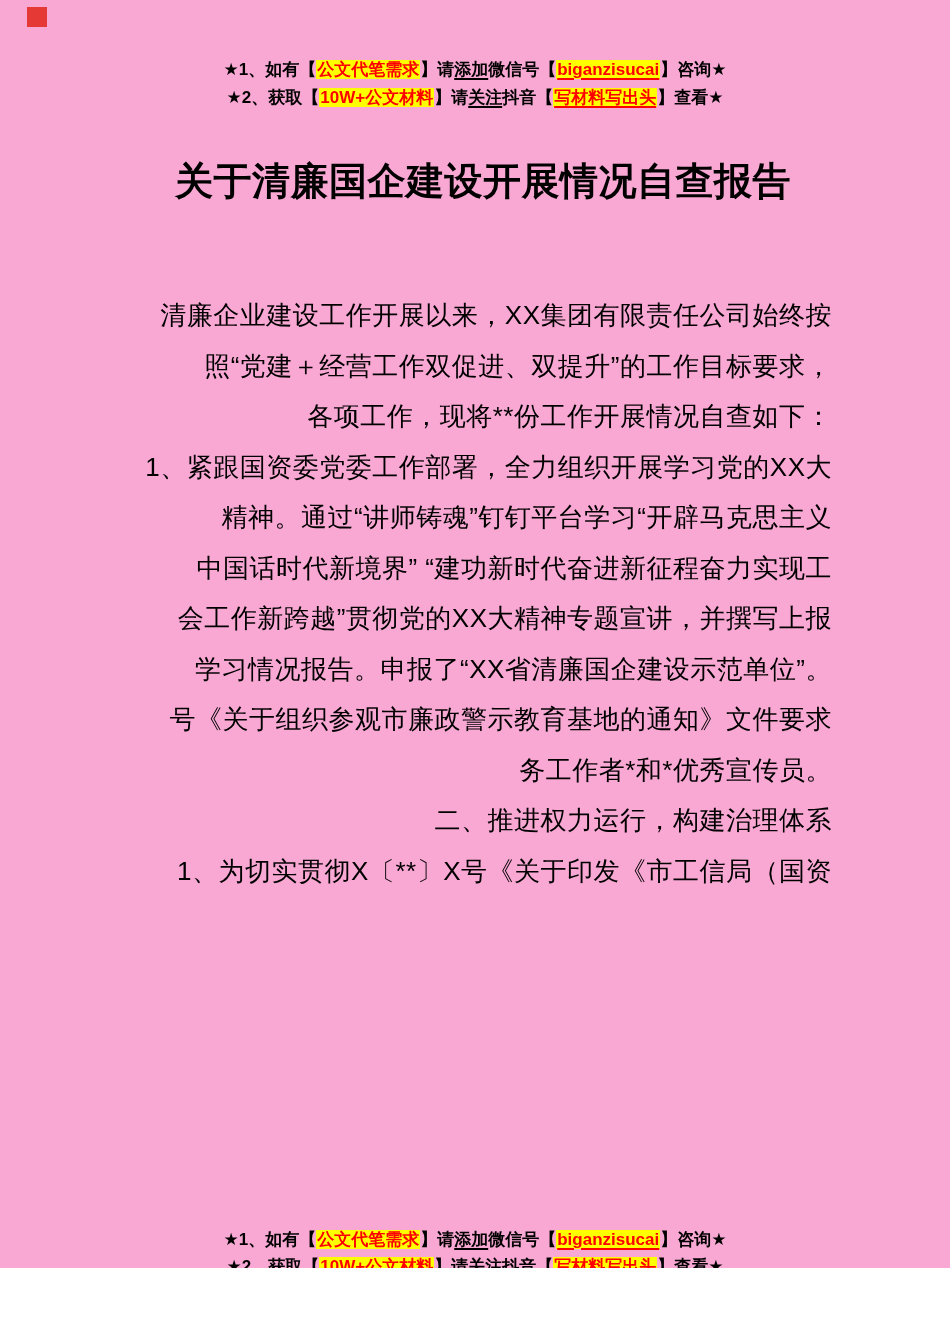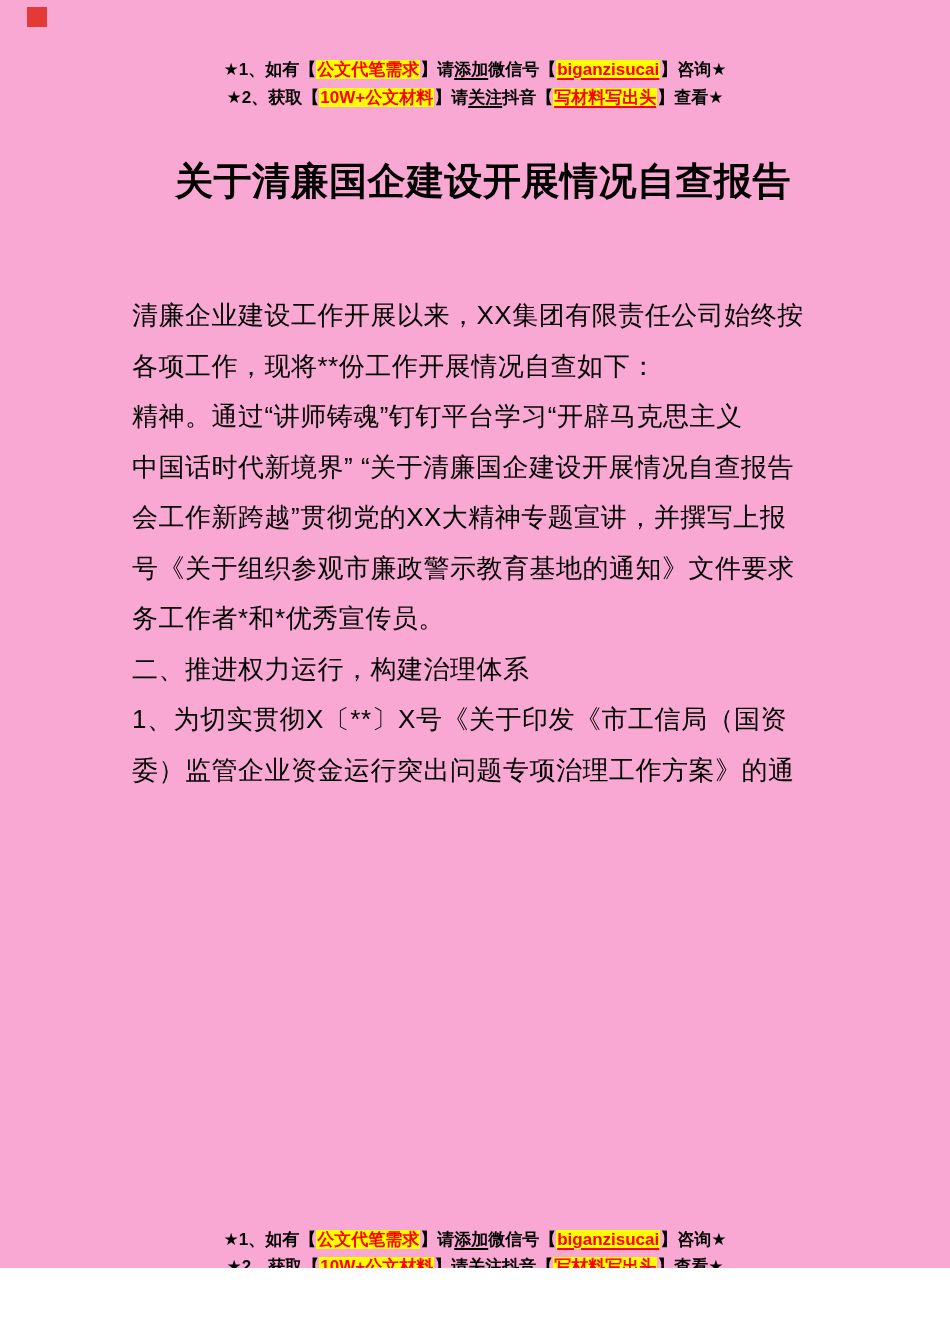--- a/index.html
+++ b/index.html
@@ -66,20 +66,21 @@
 
   .doc-body {
     position: absolute;
     top: 290px;
     left: 132px;
     width: 700px;
     font-size: 26px;
     line-height: 50.5px;
     letter-spacing: 0.5px;
     color: #000000;
+    text-align: right;
   }
   .body-line {
     white-space: nowrap;
   }
 </style>
 </head>
 <body>
 
 <div class="page">
 
@@ -87,29 +88,31 @@
 
   <div class="promo header">
     <div class="promo-line"><span>★1、如有【</span><span class="hl">公文代笔需求</span><span>】请</span><span class="ul">添加</span><span>微信号【</span><span class="hl ul">biganzisucai</span><span>】咨询★</span></div>
     <div class="promo-line"><span>★2、获取【</span><span class="hl">10W+公文材料</span><span>】请</span><span class="ul">关注</span><span>抖音【</span><span class="hl ul">写材料写出头</span><span>】查看★</span></div>
   </div>
 
   <h1 class="doc-title">关于清廉国企建设开展情况自查报告</h1>
 
   <div class="doc-body">
     <div class="body-line">清廉企业建设工作开展以来，XX集团有限责任公司始终按</div>
+    <div class="body-line">照“党建＋经营工作双促进、双提升”的工作目标要求，</div>
     <div class="body-line">各项工作，现将**份工作开展情况自查如下：</div>
+    <div class="body-line">1、紧跟国资委党委工作部署，全力组织开展学习党的XX大</div>
     <div class="body-line">精神。通过“讲师铸魂”钉钉平台学习“开辟马克思主义</div>
-    <div class="body-line">中国话时代新境界” “关于清廉国企建设开展情况自查报告</div>
+    <div class="body-line">中国话时代新境界” “建功新时代奋进新征程奋力实现工</div>
     <div class="body-line">会工作新跨越”贯彻党的XX大精神专题宣讲，并撰写上报</div>
+    <div class="body-line">学习情况报告。申报了“XX省清廉国企建设示范单位”。</div>
     <div class="body-line">号《关于组织参观市廉政警示教育基地的通知》文件要求</div>
     <div class="body-line">务工作者*和*优秀宣传员。</div>
     <div class="body-line">二、推进权力运行，构建治理体系</div>
     <div class="body-line">1、为切实贯彻X〔**〕X号《关于印发《市工信局（国资</div>
-    <div class="body-line">委）监管企业资金运行突出问题专项治理工作方案》的通</div>
   </div>
 
   <div class="promo footer">
     <div class="promo-line"><span>★1、如有【</span><span class="hl">公文代笔需求</span><span>】请</span><span class="ul">添加</span><span>微信号【</span><span class="hl ul">biganzisucai</span><span>】咨询★</span></div>
     <div class="promo-line"><span>★2、获取【</span><span class="hl">10W+公文材料</span><span>】请</span><span class="ul">关注</span><span>抖音【</span><span class="hl ul">写材料写出头</span><span>】查看★</span></div>
   </div>
 
   <div class="corner-mark bottom"></div>
 
 </div>

